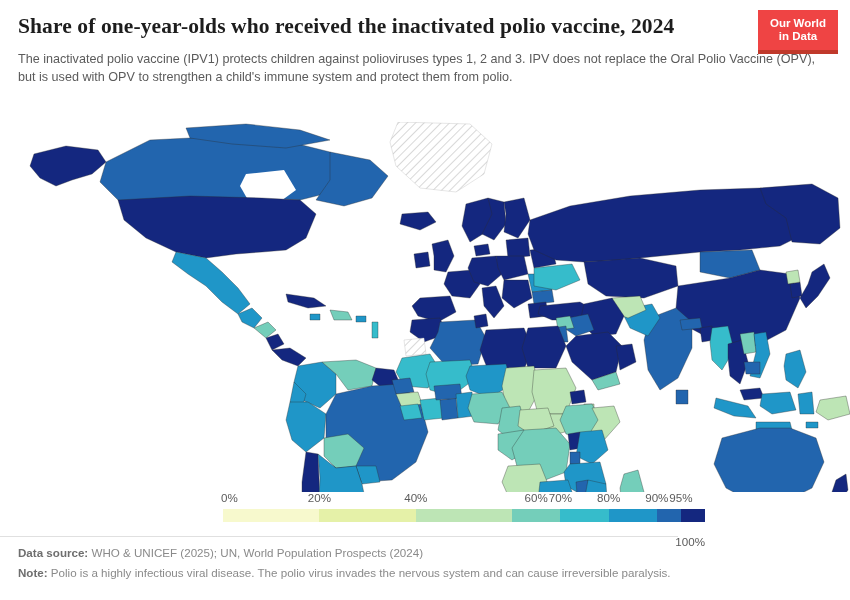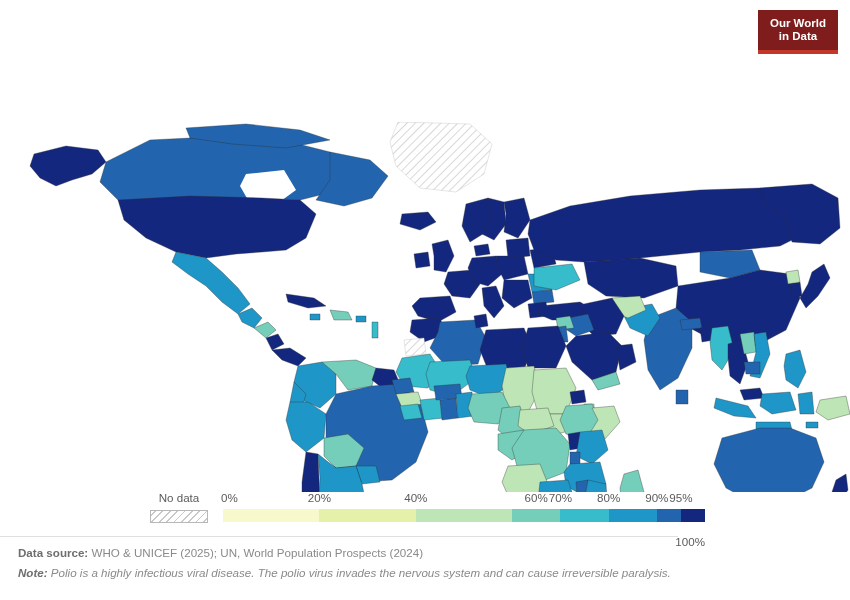--- a/index.html
+++ b/index.html
@@ -28,21 +28,21 @@
     line-height: 1.42;
     color: #5b5b5b;
     max-width: 812px;
     font-family: "Liberation Sans", sans-serif;
   }
 
   
   .logo {
     position: absolute; top: 10px; right: 12px;
     width: 80px; height: 44px;
-    background: #7f1d1d;
+    background: #ef4444;
     display: flex; flex-direction: column;
     align-items: center; justify-content: center;
     border-bottom: 4px solid #c0392b;
   }
   .logo span {
     color: #fff; font-size: 11.5px; font-weight: 700;
     line-height: 1.12; text-align: center;
     font-family: "Liberation Sans", sans-serif;
   }
 
@@ -84,31 +84,33 @@
 
   
   .footer {
     position: absolute; left: 0; top: 536px; width: 678px;
     padding: 0 18px; border-top: 1px solid #e0e0e0;
   }
   .footer-row {
     display: flex; justify-content: space-between; align-items: baseline;
     font-size: 11.6px; color: #8a8a8a; padding-top: 9px;
   }
-  .footer-row.second { padding-top: 7px; font-style: italic; }
+  .footer-row.second { padding-top: 7px; }
   .f-bold { font-weight: 700; color: #6e6e6e; }
   .f-left { white-space: nowrap; }
   .f-right { white-space: nowrap; }
 </style>
 </head>
 <body>
 
 <div class="page">
 
   <div class="header">
+    <div class="title">Share of one-year-olds who received the inactivated polio vaccine, 2024</div>
+    <div class="subtitle">The inactivated polio vaccine (IPV1) protects children against polioviruses types 1, 2 and 3. IPV does not replace the Oral Polio Vaccine (OPV), but is used with OPV to strengthen a child's immune system and protect them from polio.</div>
     <div class="logo">
       <span>Our World</span>
       <span>in Data</span>
     </div>
   </div>
 
   <div class="map-wrap">
     <svg viewBox="0 0 850 370" xmlns="http://www.w3.org/2000/svg">
       <defs>
         <pattern id="hatch" width="6" height="6" patternTransform="rotate(45)" patternUnits="userSpaceOnUse">
@@ -251,24 +253,20 @@
         <path fill="#36bccb" d="M508,380 L534,378 L540,404 L526,424 L510,418 L504,396 Z"></path>
         <path fill="#36bccb" d="M510,418 L546,410 L574,408 L580,430 L556,450 L526,448 L508,434 Z"></path>
         <path fill="#2265ae" d="M556,428 L568,426 L570,438 L558,440 Z"></path>
         <path fill="#74ceba" d="M624,352 L638,348 L644,370 L634,392 L622,386 L620,366 Z"></path>
       </g>
     </svg>
   </div>
 
   <div class="legend">
     <div class="legend-inner">
-      <div class="nodata-block">
-        <div class="nodata-label">No data</div>
-        <div class="nodata-swatch"></div>
-      </div>
       <div class="scale-block">
         <div class="scale-ticks">
             <span class="tick first" style="left: 0%;">0%</span>
             <span class="tick" style="left: 20%;">20%</span>
             <span class="tick" style="left: 40%;">40%</span>
             <span class="tick" style="left: 60%; margin-left: 24px;">60%</span>
             <span class="tick" style="left: 70%;">70%</span>
             <span class="tick" style="left: 80%;">80%</span>
             <span class="tick" style="left: 90%;">90%</span>
             <span class="tick" style="left: 95%;">95%</span>

